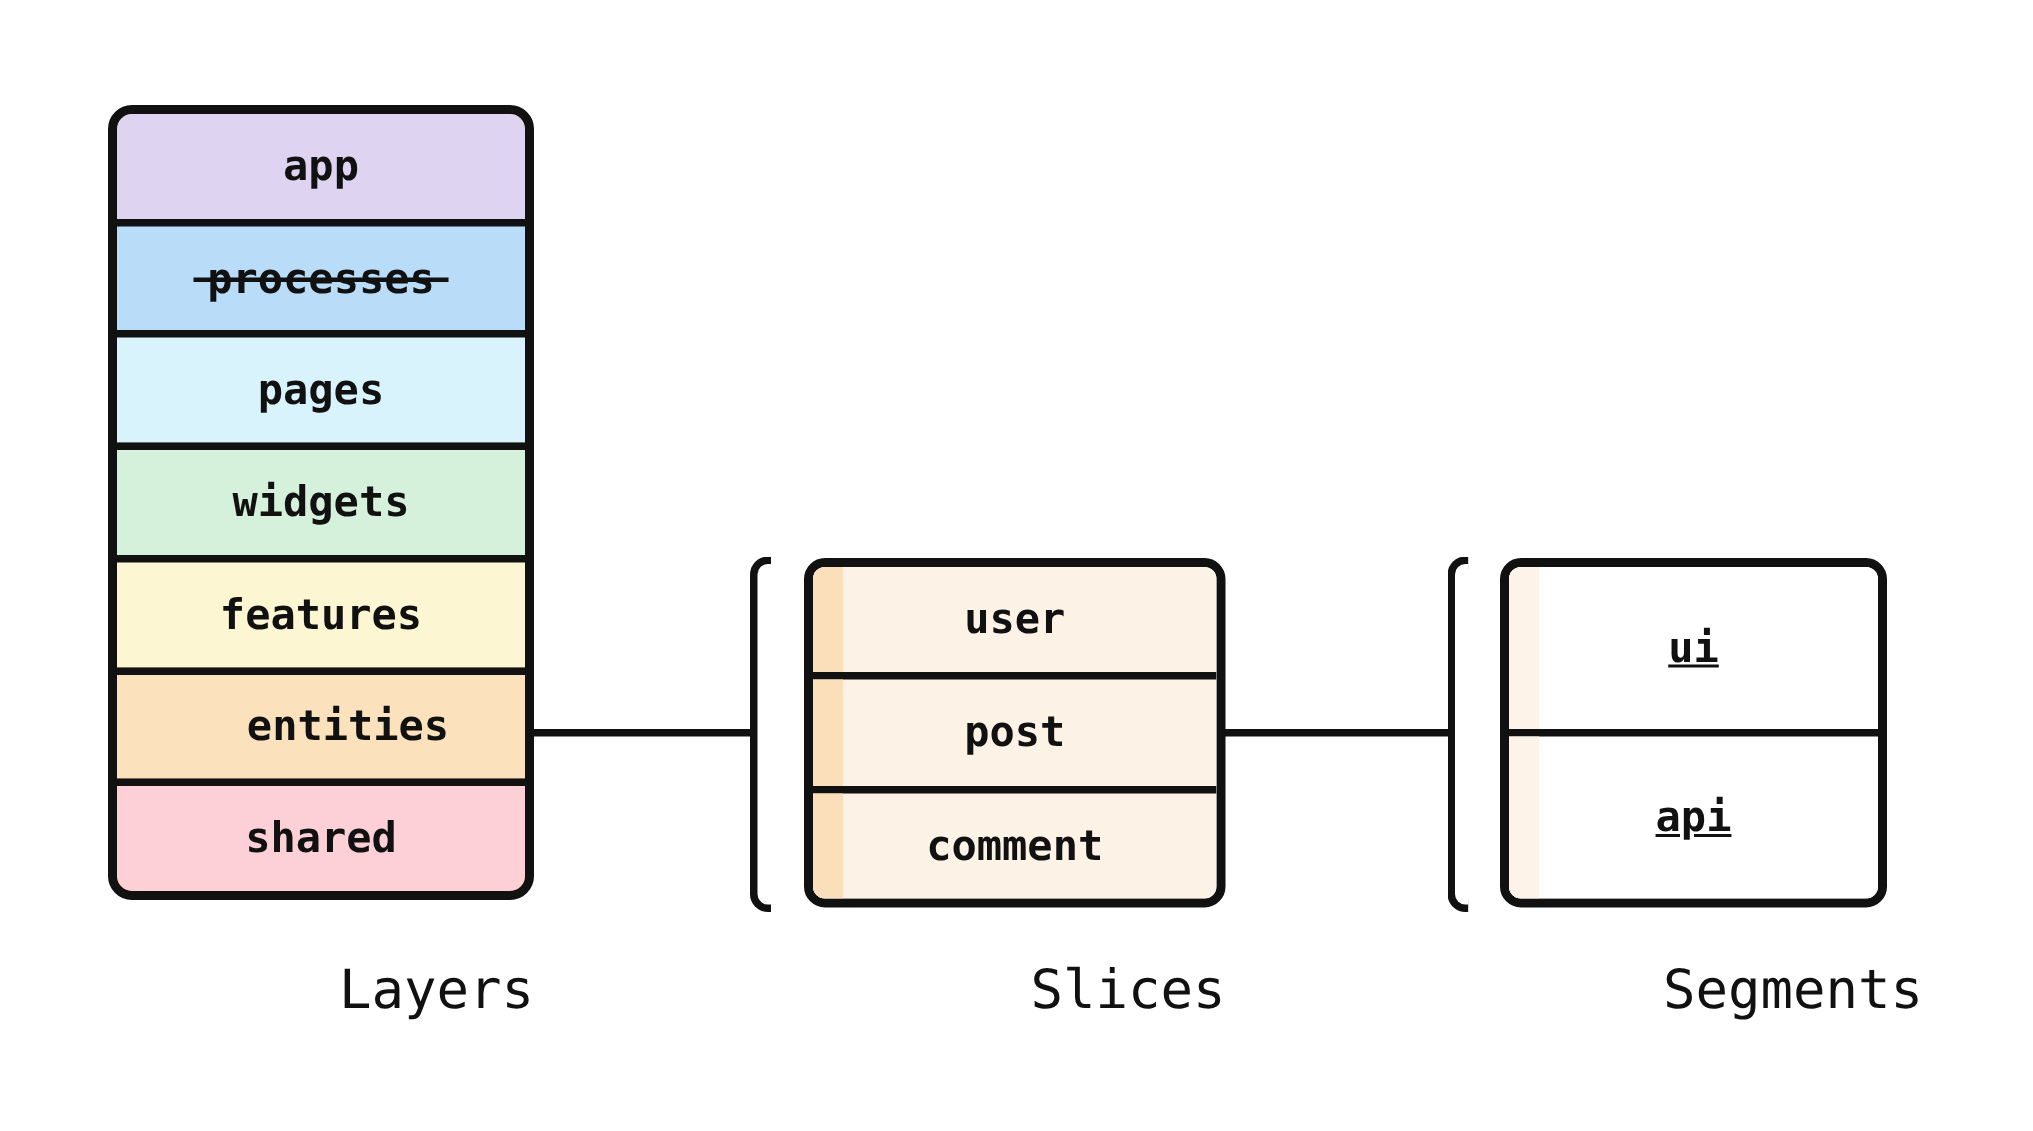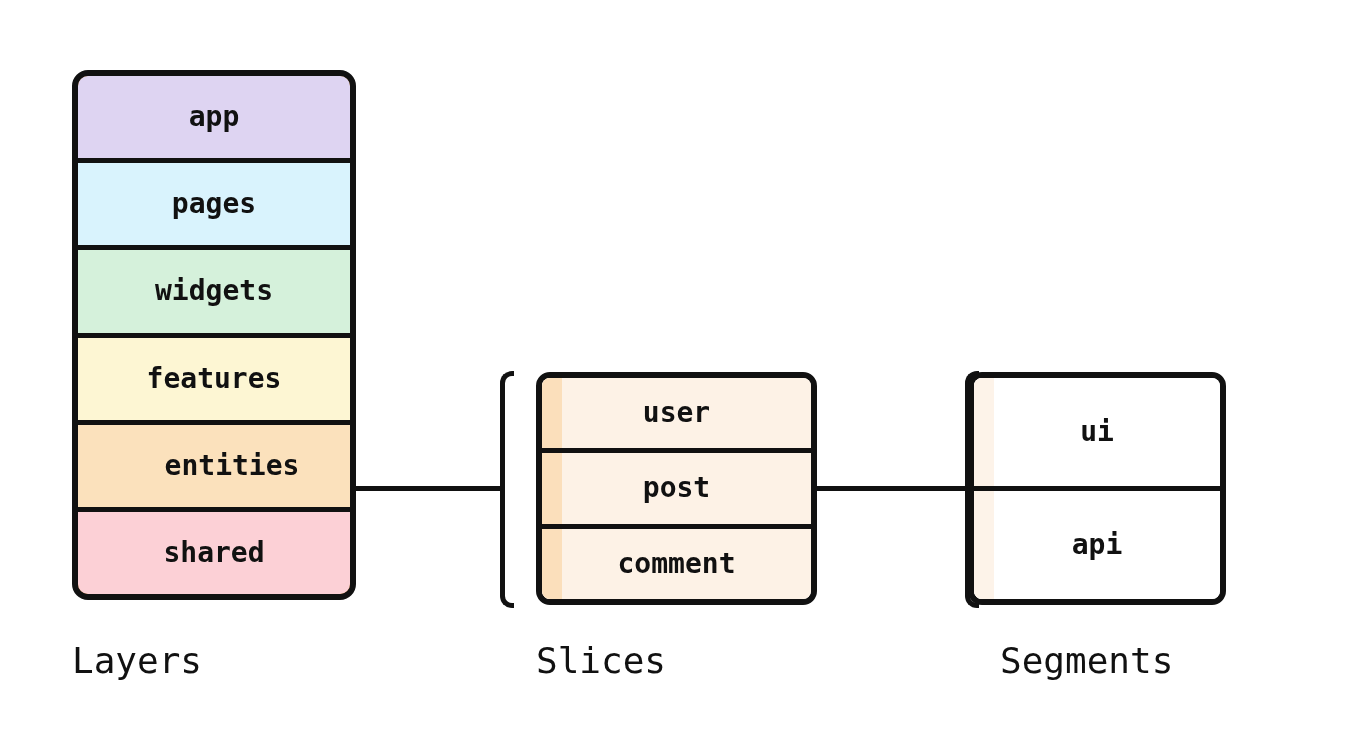--- a/index.html
+++ b/index.html
@@ -32,21 +32,21 @@
     height: 3px; margin-top: -1px; background: var(--ink);
   }
 
   
   .group-box {
     position: absolute; top: 372px; height: 233px;
     border: 6px solid var(--ink); border-radius: 14px; overflow: hidden;
     display: flex; flex-direction: column; text-align: center;
   }
   .group-box.slices { left: 536px; width: 281px; }
-  .group-box.segments { left: 968px; width: 258px; }
+  .group-box.segments { left: 1000px; width: 258px; text-decoration: underline; }
   .group-row {
     flex: 1; position: relative; display: flex; align-items: center; justify-content: center;
   }
   .group-row + .group-row { border-top: 5px solid var(--ink); }
   .accent-strip {
     position: absolute; left: 0; top: 0; bottom: 0; width: 20px;
   }
 
   
   .bracket {
@@ -62,34 +62,37 @@
 
   
   .connector { position: absolute; height: 5px; background: var(--ink); top: 486px; }
   .connector.c1 { left: 352px; width: 152px; }
   .connector.c2 { left: 813px; width: 156px; }
 
   
   .caption {
     position: absolute; top: 638px; height: 46px;
     font-size: 36px; font-weight: 400; line-height: 46px;
-    text-align: left; color: var(--ink); white-space: nowrap;
+    text-align: right; color: var(--ink); white-space: nowrap;
   }
   .caption.layers { left: 72px; width: 284px; }
   .caption.slices { left: 536px; width: 281px; }
   .caption.segments { left: 1000px; width: 282px; }
 </style>
 </head>
 <body>
 
 <div class="canvas">
 
   <div class="stack">
     <div class="layer-row" style="background: rgb(222, 212, 242);">
       <span class="row-label">app</span>
+    </div>
+    <div class="layer-row" style="background: rgb(185, 220, 248);">
+      <span class="row-label strike">processes</span>
     </div>
     <div class="layer-row" style="background: rgb(217, 243, 253);">
       <span class="row-label">pages</span>
     </div>
     <div class="layer-row" style="background: rgb(213, 241, 219);">
       <span class="row-label">widgets</span>
     </div>
     <div class="layer-row" style="background: rgb(253, 246, 211); text-align: center;">
       <span class="row-label">features</span>
     </div>

